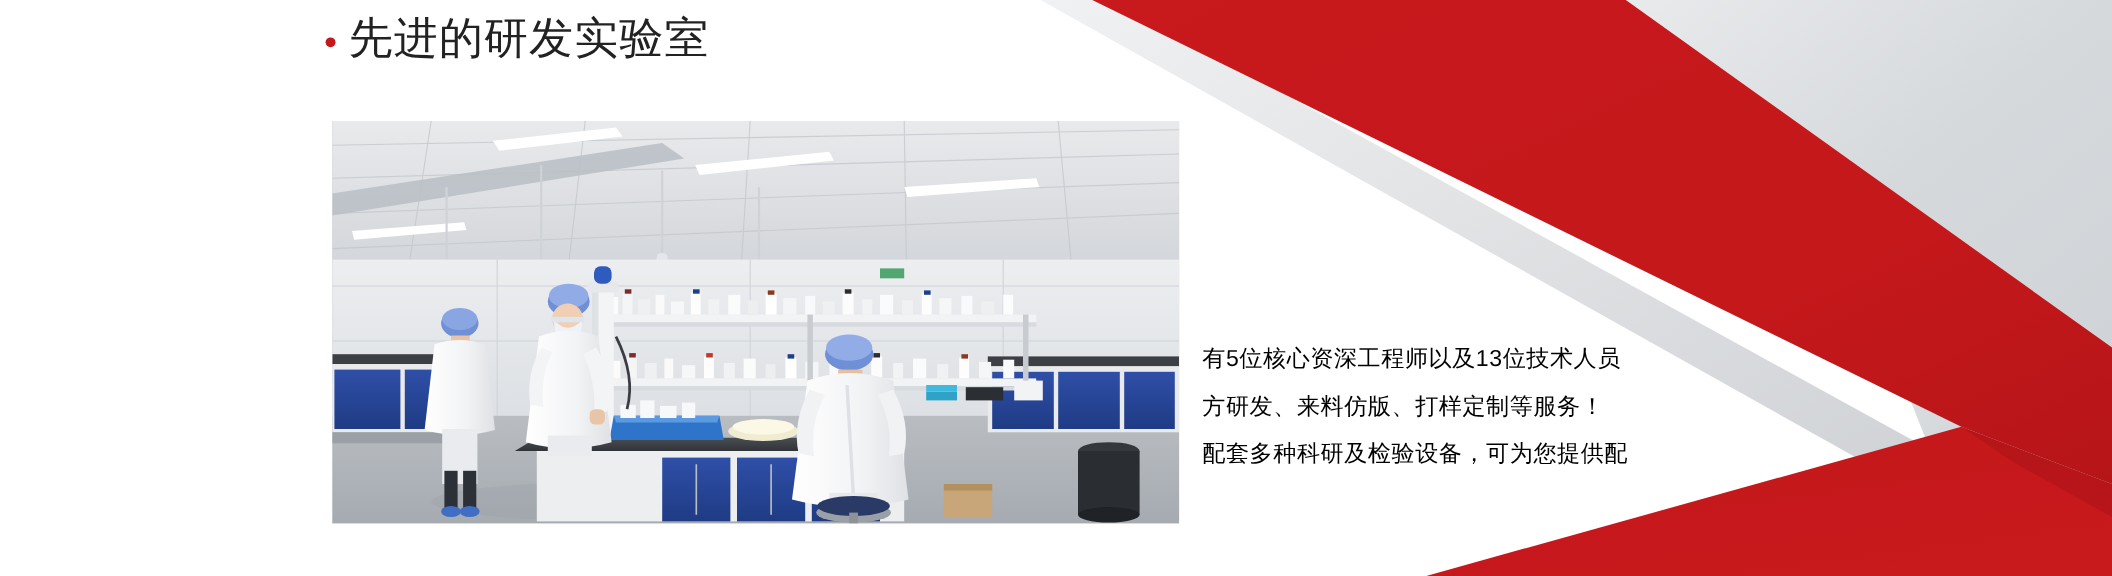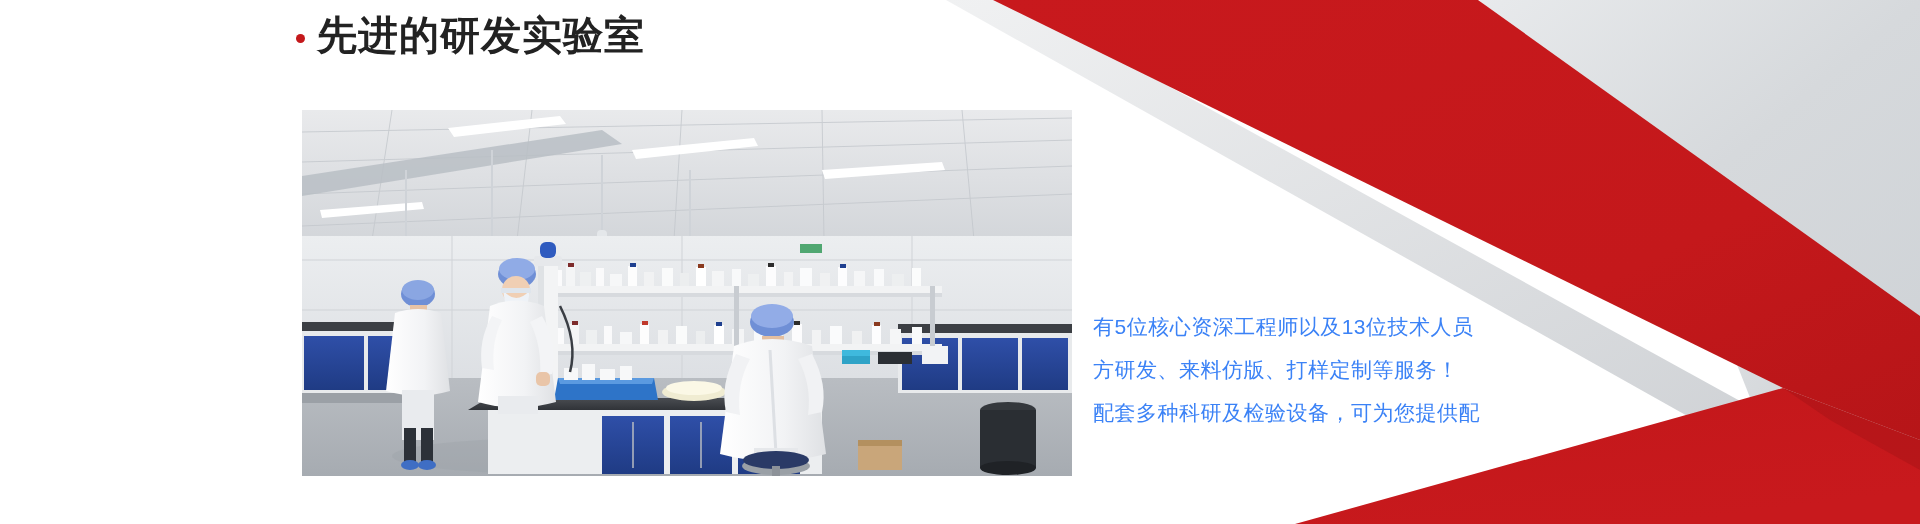--- a/index.html
+++ b/index.html
@@ -45,21 +45,21 @@
     background: #c4181b;
     display: block;
     flex: 0 0 auto;
     margin-top: 6px;
   }
   #heading .title-text {
     font-size: 40px;
     line-height: 1.15;
     color: #222222;
     letter-spacing: 1px;
-    font-weight: 700;
+    font-weight: 400;
   }
 
   
   #photo-frame {
     position: absolute;
     left: 302px;
     top: 110px;
     width: 770px;
     height: 366px;
     overflow: hidden;
@@ -71,21 +71,21 @@
   #copy {
     position: absolute;
     left: 1093px;
     top: 316px;
     width: 470px;
   }
   #copy p {
     margin: 0 0 22px 0;
     font-size: 21px;
     line-height: 1.0;
-    color: #3b82f6;
+    color: #000000;
     letter-spacing: 0.5px;
     white-space: nowrap;
   }
   #copy p:last-child { margin-bottom: 0; }
 </style>
 </head>
 <body>
 
 <div id="stage">
 

